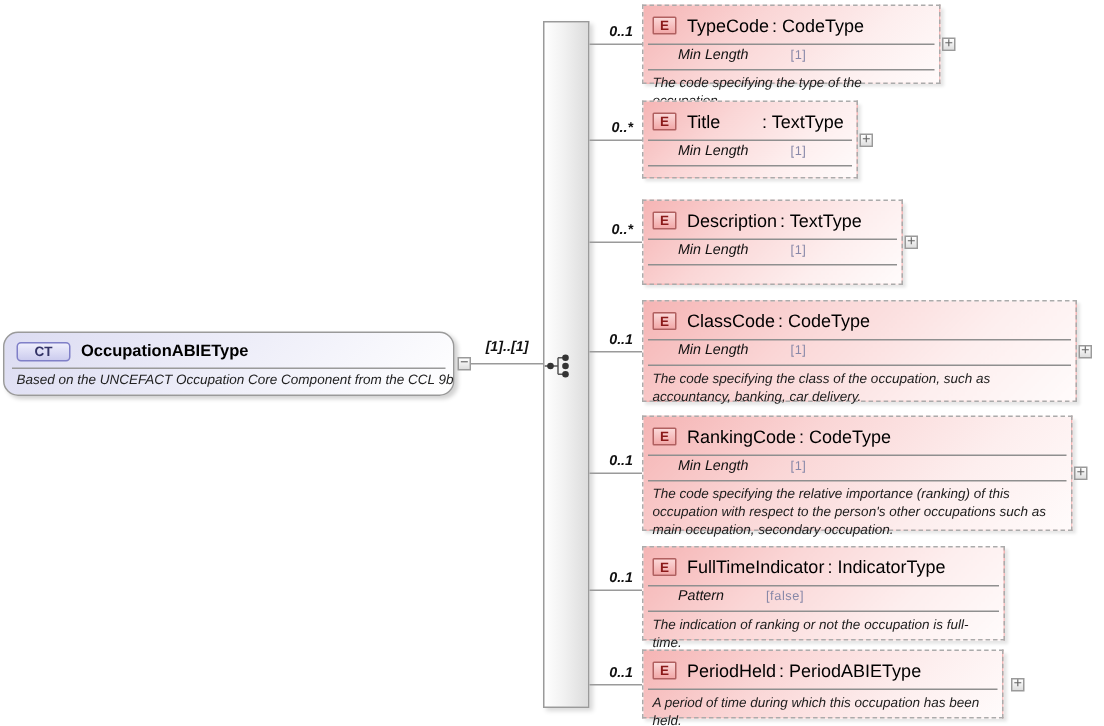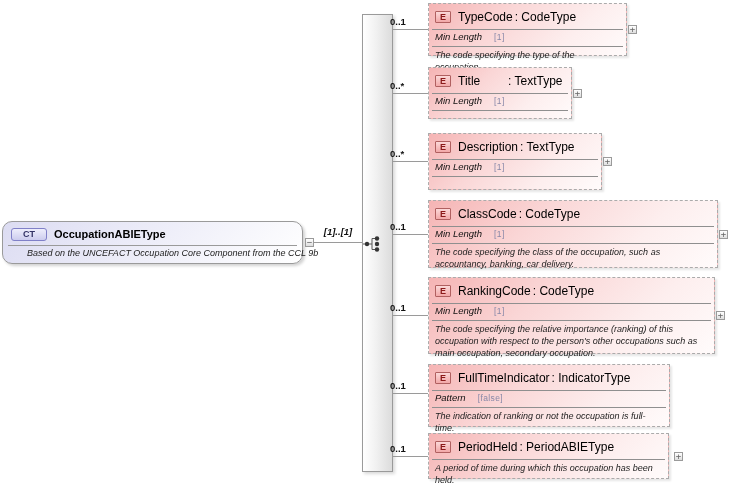--- a/index.html
+++ b/index.html
@@ -5,22 +5,22 @@
   html,body { margin:0; padding:0; background:#ffffff; }
   #stage {
     position:relative; width:736px; height:484px; overflow:hidden;
     background:#ffffff;
     font-family:"Liberation Sans", sans-serif;
   }
   
   .hline { position:absolute; height:0; border-top:1px solid #9a9a9a; }
   
   .card {
-    position:absolute; width:32px; 
-    font-size:9.5px; font-weight:bold; color:#111;
+    position:absolute; width:32px; text-align:right;
+    font-size:9.5px; font-style:italic; font-weight:bold; color:#111;
   }
   .rootcard {
     position:absolute; left:312px; top:226px; width:52px; text-align:center;
     font-size:9.5px; font-style:italic; font-weight:bold; color:#111;
   }
   
   .rootbox {
     position:absolute; left:2px; top:221px; width:301px; height:43px;
     box-sizing:border-box; border:1px solid #9a9a9a; border-radius:10px;
     background:linear-gradient(135deg,#dcdcf2 0%, #ececf8 45%, #ffffff 100%);
@@ -28,21 +28,21 @@
   }
   .rootbox .titlerow { height:20px; display:flex; align-items:center; padding:2px 8px 0; gap:7px; }
   .badge-ct {
     width:36px; height:13px; box-sizing:border-box; border:1px solid #8080c8; border-radius:3px;
     background:linear-gradient(180deg,#eeeefc,#ccccee);
     color:#333366; font-size:9px; font-weight:bold;
     display:flex; align-items:center; justify-content:center;
   }
   .roottitle { font-size:11px; font-weight:bold; color:#000; white-space:nowrap; }
   .rootbox .sep { border-top:1px solid #9a9a9a; margin:1px 5px 0; }
-  .rootanno { padding:2px 24px 0; font-size:9px; font-style:italic; color:#222; white-space:nowrap; }
+  .rootanno { padding:2px 8px 0; font-size:9px; font-style:italic; color:#222; white-space:nowrap; }
   
   .groupbar {
     position:absolute; left:362px; top:14px; width:31px; height:458px;
     box-sizing:border-box; border:1px solid #9a9a9a;
     background:linear-gradient(90deg,#ffffff 0%, #f1f1f1 45%, #dcdcdc 100%);
     box-shadow:2px 2px 3px rgba(0,0,0,0.15);
   }
   .seqicon { position:absolute; left:363px; top:235px; }
   
   .ebox {
@@ -56,21 +56,21 @@
   .badge-e {
     width:16px; height:12px; box-sizing:border-box; border:1px solid #b06060; border-radius:1px;
     background:linear-gradient(180deg,#fbd8d8,#f2a8a8);
     color:#8b1a1a; font-size:9px; font-weight:bold;
     display:flex; align-items:center; justify-content:center; flex:0 0 auto;
   }
   .etitle { font-size:12px; font-weight:normal; color:#000; white-space:nowrap; }
   .ename { display:inline-block; min-width:48px; }
   .etype { margin-left:2px; }
   .ebox .sep { border-top:1px solid #8f8f8f; margin:2px 3px 0; flex:0 0 auto; }
-  .facetrow { padding:1px 6px 0; display:flex; align-items:baseline; gap:12px; height:13px; flex:0 0 auto; }
+  .facetrow { padding:1px 23px 0; display:flex; align-items:baseline; gap:28px; height:13px; flex:0 0 auto; }
   .facet-label { font-size:9.5px; font-style:italic; color:#111; }
   .facet-value { font-size:8.5px; color:#8888a8; letter-spacing:0.4px; }
   .anno { padding:2px 6px 2px; font-size:9px; font-style:italic; color:#1c1c1c; line-height:12px; }
   
   .pmbox {
     position:absolute; width:9px; height:9px; box-sizing:border-box;
     border:1px solid #9a9a9a; background:linear-gradient(180deg,#ffffff,#dedede);
     color:#666; font-size:9px; line-height:7px; text-align:center; cursor:pointer;
     font-family:"DejaVu Sans Mono", monospace;
   }

